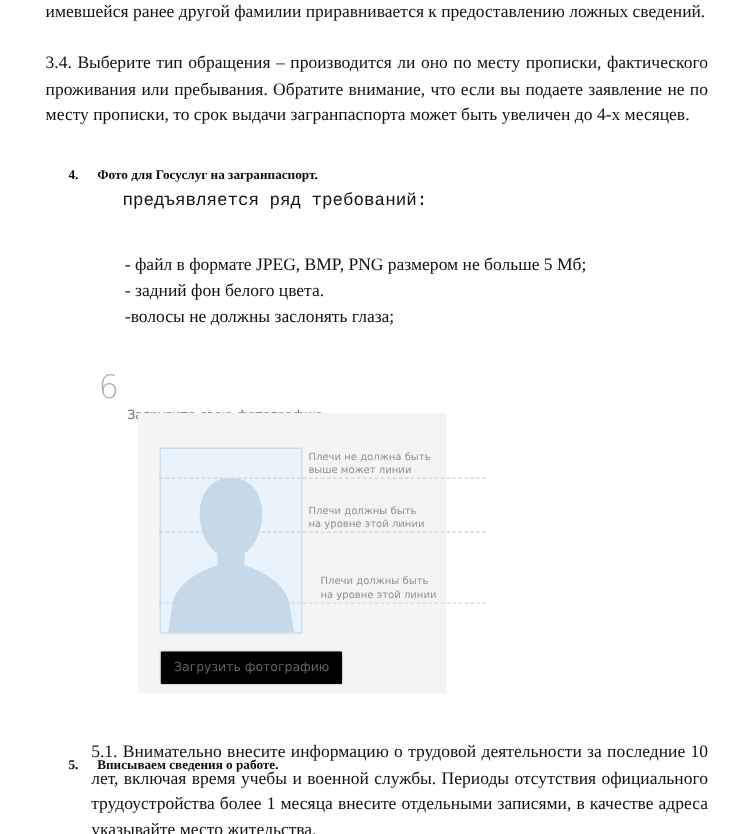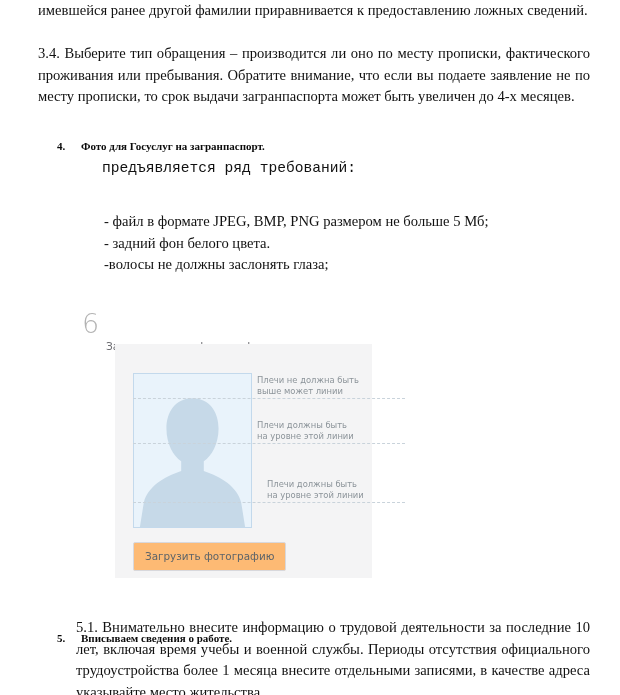--- a/index.html
+++ b/index.html
@@ -180,21 +180,21 @@
   }
   .gn-head   { top: 31px; }
   .gn-eyes   { top: 76px; }
   .gn-should { top: 135px; margin-left: 10px; }
 
   .upload-btn {
     position: absolute;
     left: 18px;
     top: 198px;
     padding: 7px 11px 8px 11px;
-    background: #fdba74;
+    background: #000000;
     border: 1px solid #d8d8dc;
     border-radius: 2px;
     font-family: "DejaVu Sans", sans-serif;
     font-size: 10.4px;
     color: #5d6469;
     line-height: 12px;
     white-space: nowrap;
     cursor: pointer;
   }
 </style>

